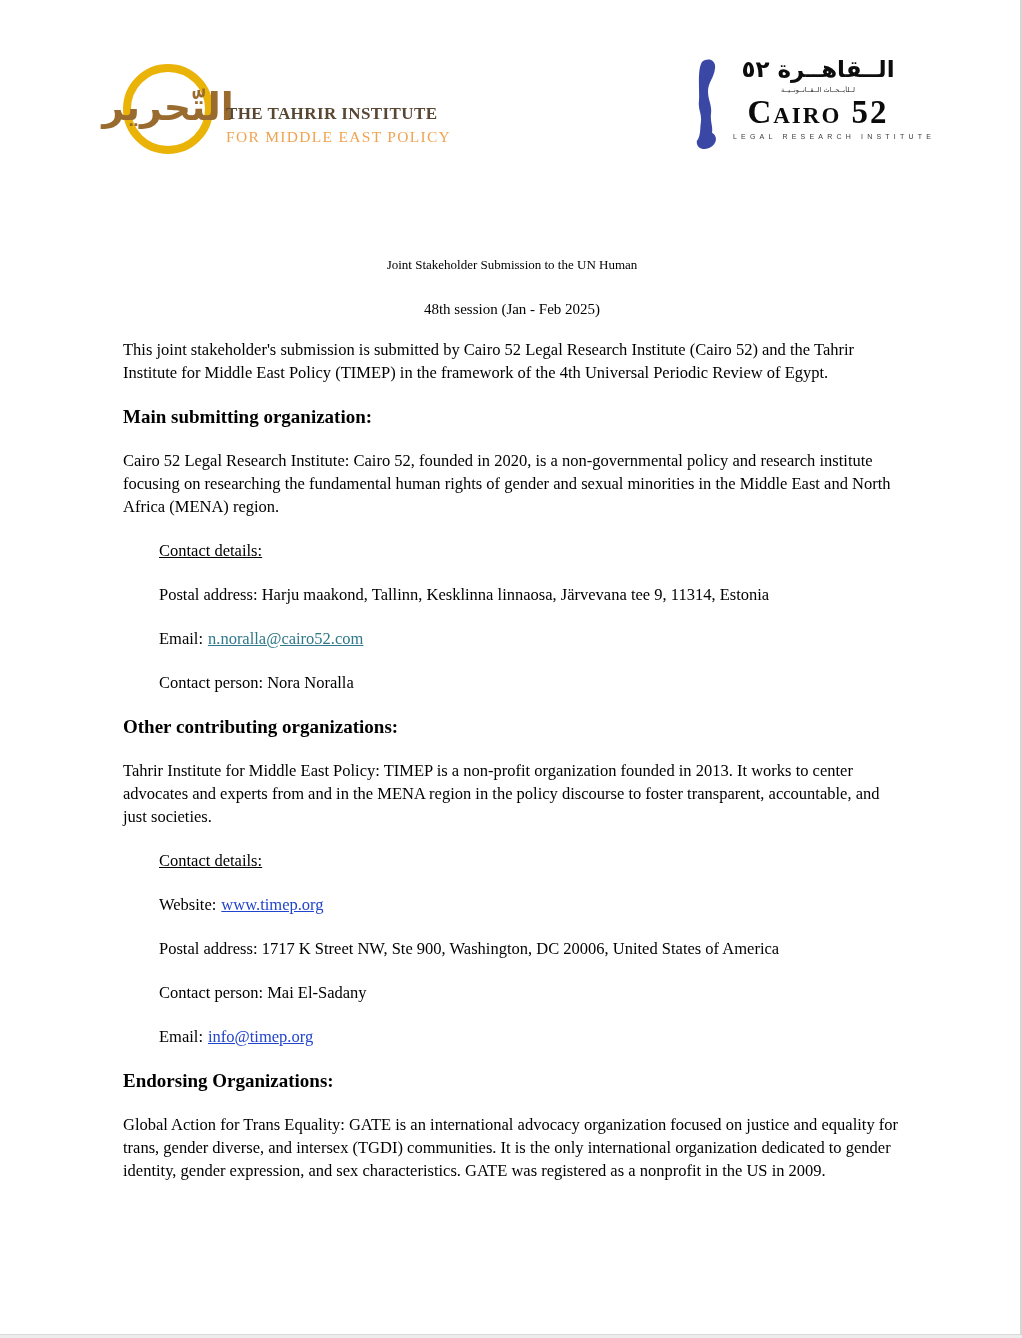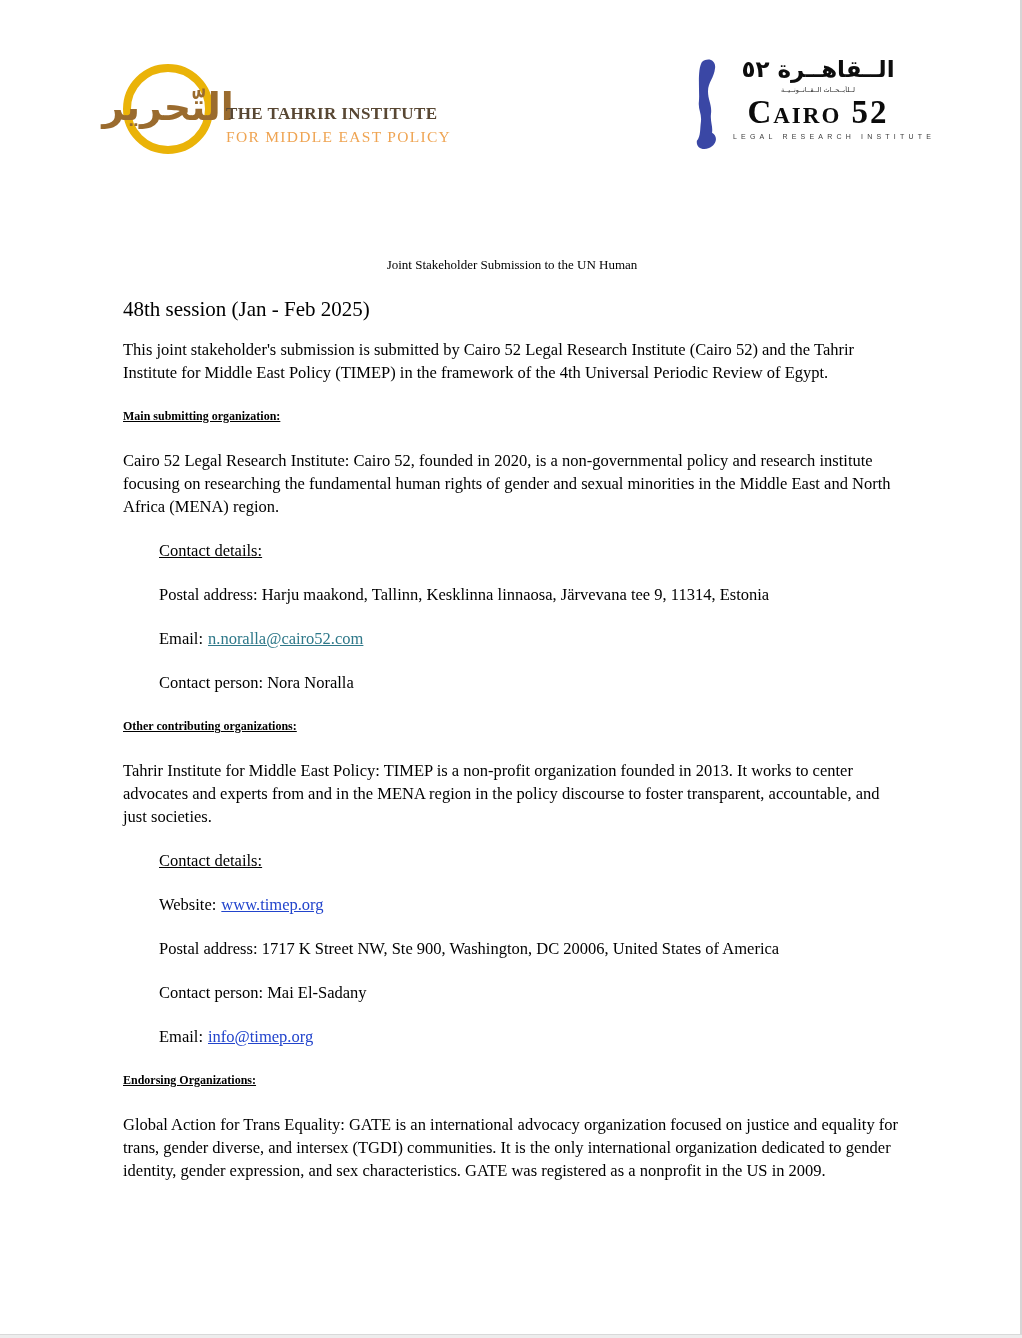--- a/index.html
+++ b/index.html
@@ -54,23 +54,23 @@
     margin-top:1px; white-space:nowrap;
   }
   .cairo-text .latin-sub {
     font-family:"Liberation Sans",sans-serif;
     font-size:7px; letter-spacing:4.2px; color:#3a3a3a; margin-top:4px; white-space:nowrap;
   }
 
   
   .content { position:absolute; left:123px; top:0; width:778px; padding-top:253px; }
   .t-line  { text-align:center; font-size:13px; line-height:23px; font-weight:normal; margin-bottom:22px; }
-  .t-session { text-align:left; font-size:21px; line-height:23px; margin-bottom:17px; }
+  .t-session { text-align:center; font-size:15px; line-height:23px; margin-bottom:17px; }
   .para { font-size:16.5px; line-height:23px; margin-bottom:21px; }
-  .heading { font-size:12px; line-height:23px; font-weight:bold; text-decoration:underline; margin-bottom:21px; }
+  .heading { font-size:19px; line-height:23px; font-weight:bold; margin-bottom:21px; }
   .indent { margin-left:36px; }
   .u { text-decoration:underline; }
   .lbl { margin-right:5px; }
   a.doc-link { text-decoration:underline; cursor:pointer; }
   a.link-blue { color:#2244cc; }
   a.link-teal { color:#2e7889; }
 </style>
 </head>
 <body>
 

